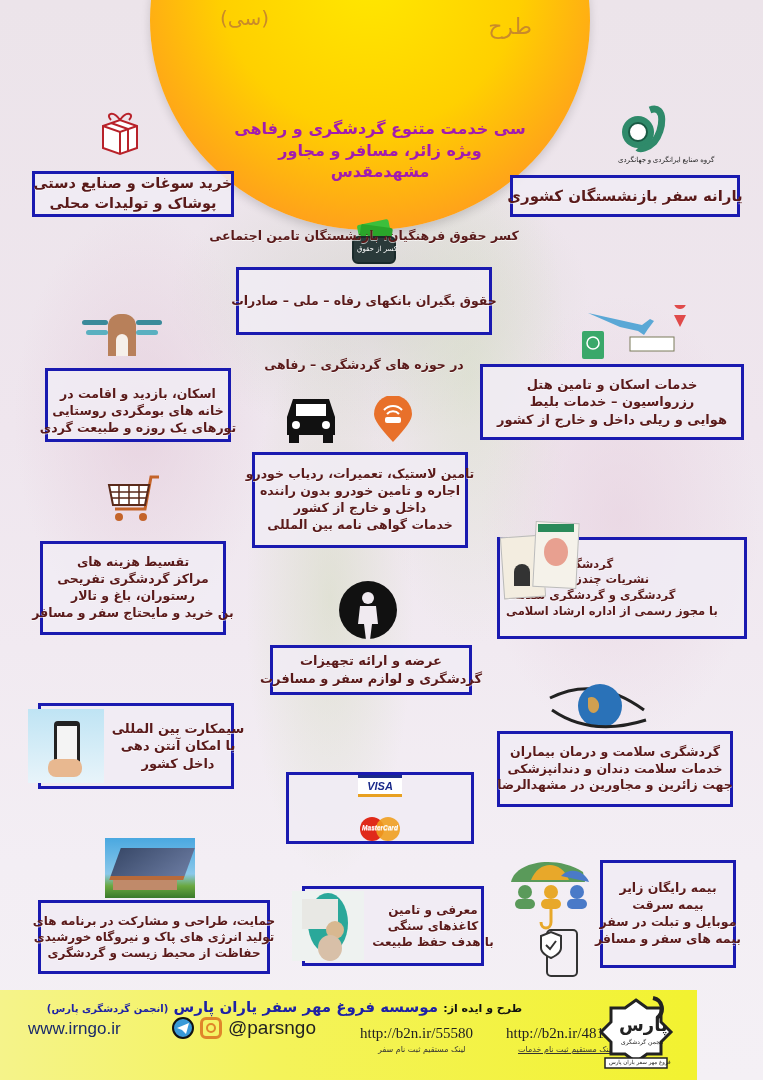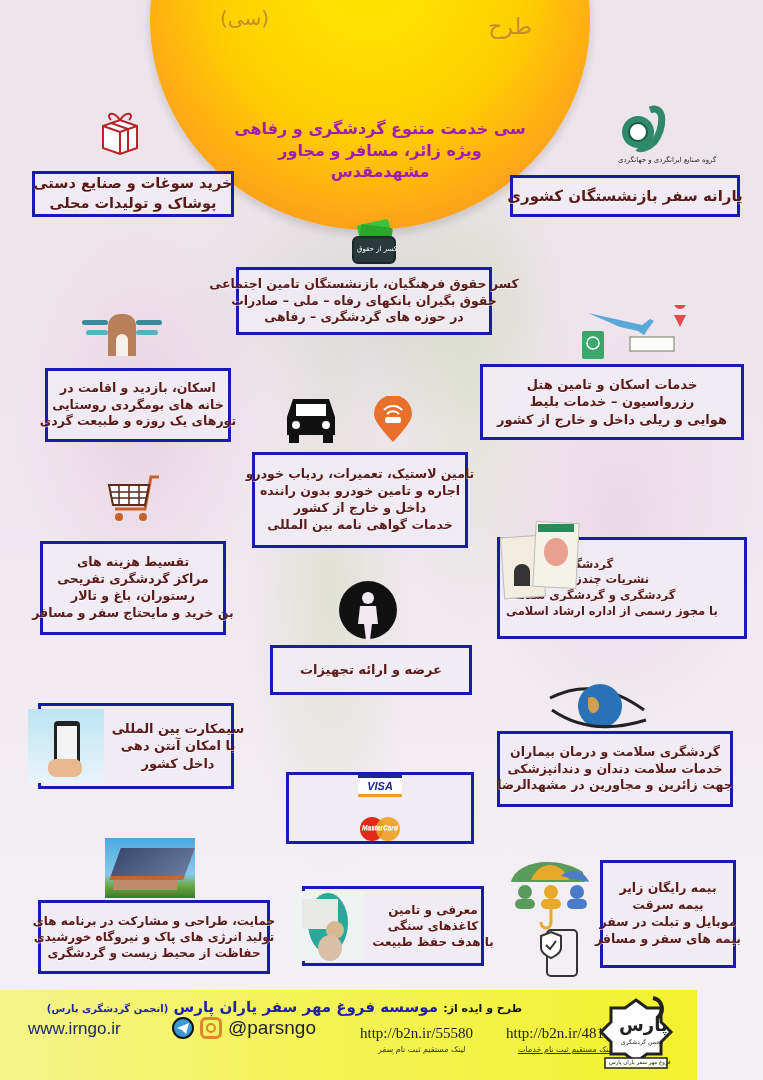--- a/index.html
+++ b/index.html
@@ -86,47 +86,47 @@
   <span class="line">خرید سوغات و صنایع دستی</span>
   <span class="line">پوشاک و تولیدات محلی</span>
 </div>
 
 <div class="icon" style="left:610px;top:100px;width:100px;height:68px;">
   <svg width="100" height="68" viewBox="0 0 100 68">
     <circle cx="28" cy="32" r="16" fill="#2f8a6a"></circle>
     <circle cx="28" cy="32" r="9" fill="#fff" stroke="#1a5a44" stroke-width="2"></circle>
     <path d="M40 10 C56 4 54 30 44 42 C38 48 30 50 28 48" fill="none" stroke="#2f8a6a" stroke-width="7"></path>
   </svg>
-  <span style="position:absolute;left:8px;top:56px;font-size:7px;color:#222;white-space:nowrap;">گروه صنایع ایرانگردی و جهانگردی</span>
+  <span style="position:absolute;left:8px;top:56px;font-size:7px;color:#222;white-space:nowrap;font-family:Liberation Serif, serif;">گروه صنایع ایرانگردی و جهانگردی</span>
 </div>
 <div class="box" style="left:510px;top:175px;width:230px;height:42px;font-size:15px;">
   <span class="line">یارانه سفر بازنشستگان کشوری</span>
 </div>
 
 <div class="icon" style="left:350px;top:222px;width:48px;height:42px;">
   <div style="position:absolute;left:8px;top:0;width:32px;height:16px;background:#3cbf3c;transform:rotate(-12deg);border-radius:2px;"></div>
   <div style="position:absolute;left:10px;top:4px;width:32px;height:16px;background:#2aa62a;transform:rotate(8deg);border-radius:2px;"></div>
   <div style="position:absolute;left:2px;top:14px;width:44px;height:28px;background:#2a3a3a;border-radius:6px;border:2px solid #1a2a2a;"></div>
   <span style="position:absolute;left:7px;top:23px;font-size:7px;color:#fff;white-space:nowrap;">کسر از حقوق</span>
 </div>
-<div class="box" style="left:236px;top:267px;width:256px;height:68px;font-size:12.5px;">
+<div class="box" style="left:236px;top:267px;width:256px;height:68px;font-size:12.5px;gap:48px;">
   <span class="line">کسر حقوق فرهنگیان، بازنشستگان تامین اجتماعی</span>
   <span class="line">حقوق بگیران بانکهای رفاه – ملی – صادرات</span>
   <span class="line">در حوزه های گردشگری – رفاهی</span>
 </div>
 
 <div class="icon" style="left:82px;top:310px;width:80px;height:50px;">
   <div style="position:absolute;left:0;top:10px;width:26px;height:5px;background:#3a8a9a;border-radius:3px;"></div>
   <div style="position:absolute;left:4px;top:20px;width:22px;height:5px;background:#5ab0c0;border-radius:3px;"></div>
   <div style="position:absolute;left:54px;top:10px;width:26px;height:5px;background:#3a8a9a;border-radius:3px;"></div>
   <div style="position:absolute;left:54px;top:20px;width:22px;height:5px;background:#5ab0c0;border-radius:3px;"></div>
   <div style="position:absolute;left:26px;top:4px;width:28px;height:42px;background:#b8805a;border-radius:12px 12px 0 0;"></div>
   <div style="position:absolute;left:34px;top:24px;width:12px;height:22px;background:#f6f0ea;border-radius:6px 6px 0 0;"></div>
 </div>
-<div class="box" style="left:45px;top:368px;width:186px;height:74px;font-size:12.5px;">
+<div class="box" style="left:45px;top:368px;width:186px;height:74px;font-size:12.5px;justify-content:flex-end;">
   <span class="line">اسکان، بازدید و اقامت در</span>
   <span class="line">خانه های بومگردی روستایی</span>
   <span class="line">تورهای یک روزه و طبیعت گردی</span>
 </div>
 
 <div class="icon" style="left:580px;top:305px;width:110px;height:55px;">
   <svg width="110" height="55" viewBox="0 0 110 55">
     <path d="M8 8 L62 20 L70 14 L74 16 L68 24 L64 30 L58 26 L40 22 Z" fill="#5aa8d6"></path>
     <rect x="2" y="26" width="22" height="28" rx="2" fill="#3aa86a"></rect>
     <circle cx="13" cy="38" r="6" fill="none" stroke="#fff" stroke-width="1.5"></circle>
@@ -196,20 +196,21 @@
 
 <div class="icon" style="left:338px;top:580px;width:60px;height:60px;">
   <svg width="60" height="60" viewBox="0 0 60 60">
     <circle cx="30" cy="30" r="29" fill="#111"></circle>
     <circle cx="30" cy="18" r="6" fill="#f0eaf0"></circle>
     <path d="M22 26 L38 26 L40 44 L34 44 L32 60 L28 60 L26 44 L20 44 Z" fill="#f0eaf0"></path>
   </svg>
 </div>
 <div class="box" style="left:270px;top:645px;width:202px;height:50px;font-size:13px;">
   <span class="line">عرضه و ارائه تجهیزات</span>
+  <span class="line">گردشگری و لوازم سفر و مسافرت</span>
 </div>
 
 <div class="box row" style="left:38px;top:703px;width:196px;height:86px;font-size:13px;">
   <div class="txt">
     <span class="line">سیمکارت بین المللی</span>
     <span class="line">با امکان آنتن دهی</span>
     <span class="line">داخل کشور</span>
   </div>
   <div style="width:76px;height:74px;background:linear-gradient(180deg,#bfe4f4,#e8f4fa);position:relative;flex-shrink:0;">
     <div style="position:absolute;left:26px;top:12px;width:26px;height:46px;background:#222;border-radius:4px;"></div>

